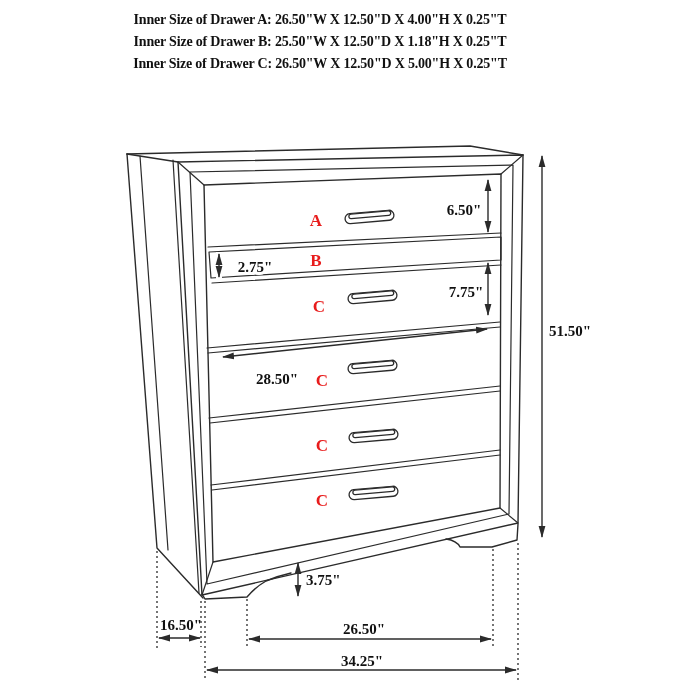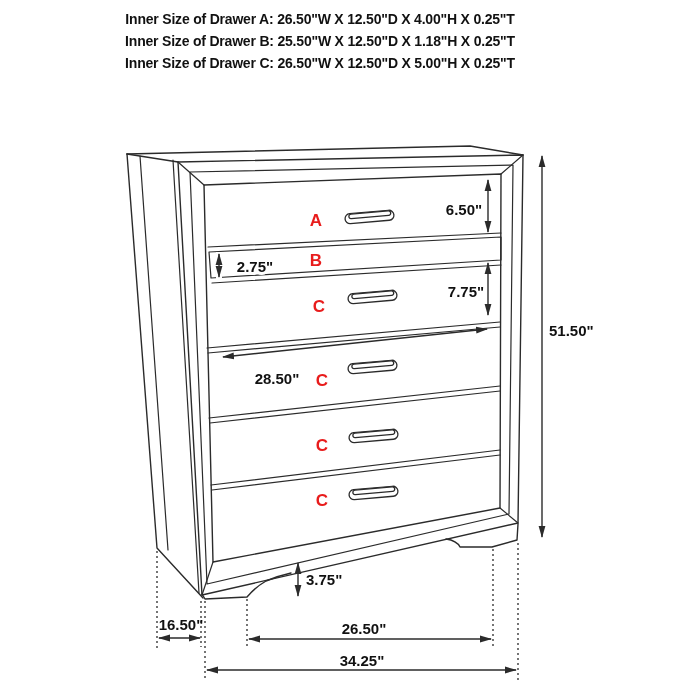--- a/index.html
+++ b/index.html
@@ -1,17 +1,17 @@
 <!DOCTYPE html>
 <html style="--line: #2b2b2b; --label_red: #e81c1c; --text: #111111; --background: #ffffff;"><head>
 <meta charset="utf-8">
 <style>
   html,body{margin:0;padding:0;background:#fff;}
   .canvas{position:relative;width:656px;height:700px;background:var(--background,#fff);
-          font-family:Liberation Sans, sans-serif;}
+          font-family:Liberation Serif, serif;}
   svg{display:block;width:700px;height:700px;}
   .ln{stroke:var(--line,#2b2b2b);fill:none;stroke-width:1.4;stroke-linecap:round;stroke-linejoin:round;}
   .thin{stroke-width:1.2;}
   .dot{stroke:var(--line,#2b2b2b);fill:none;stroke-width:1.3;stroke-dasharray:2 3;}
   .dim{stroke:var(--line,#2b2b2b);fill:none;stroke-width:1.4;}
   .halo-w{stroke:#fff;stroke-width:6;}
   .hdr{font-size:14px;font-weight:bold;fill:var(--text,#111);letter-spacing:-0.2px;}
   .dimlab{font-size:15px;font-weight:bold;fill:var(--text,#111);}
   .dimlab.halo{paint-order:stroke;stroke:#fff;stroke-width:6;stroke-linejoin:round;}
   .redlet{font-size:17px;font-weight:bold;fill:var(--label_red,#e81c1c);}

